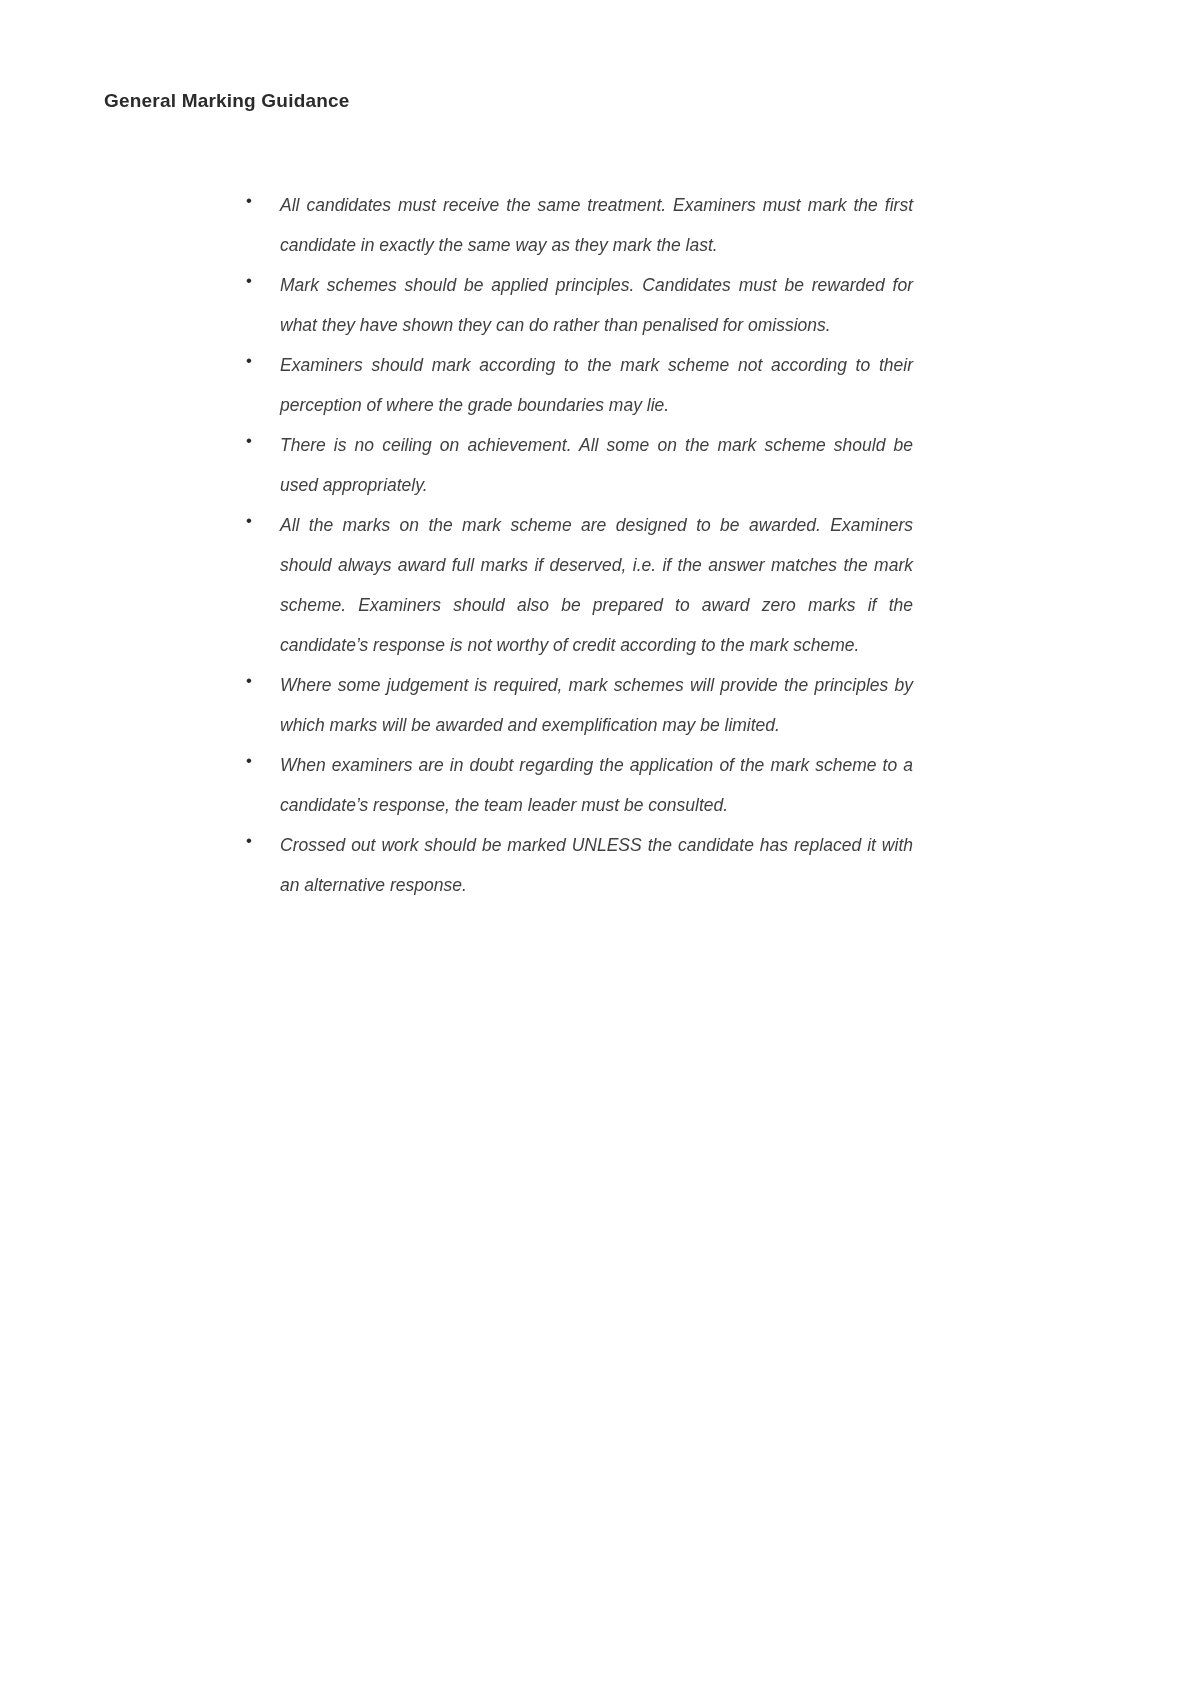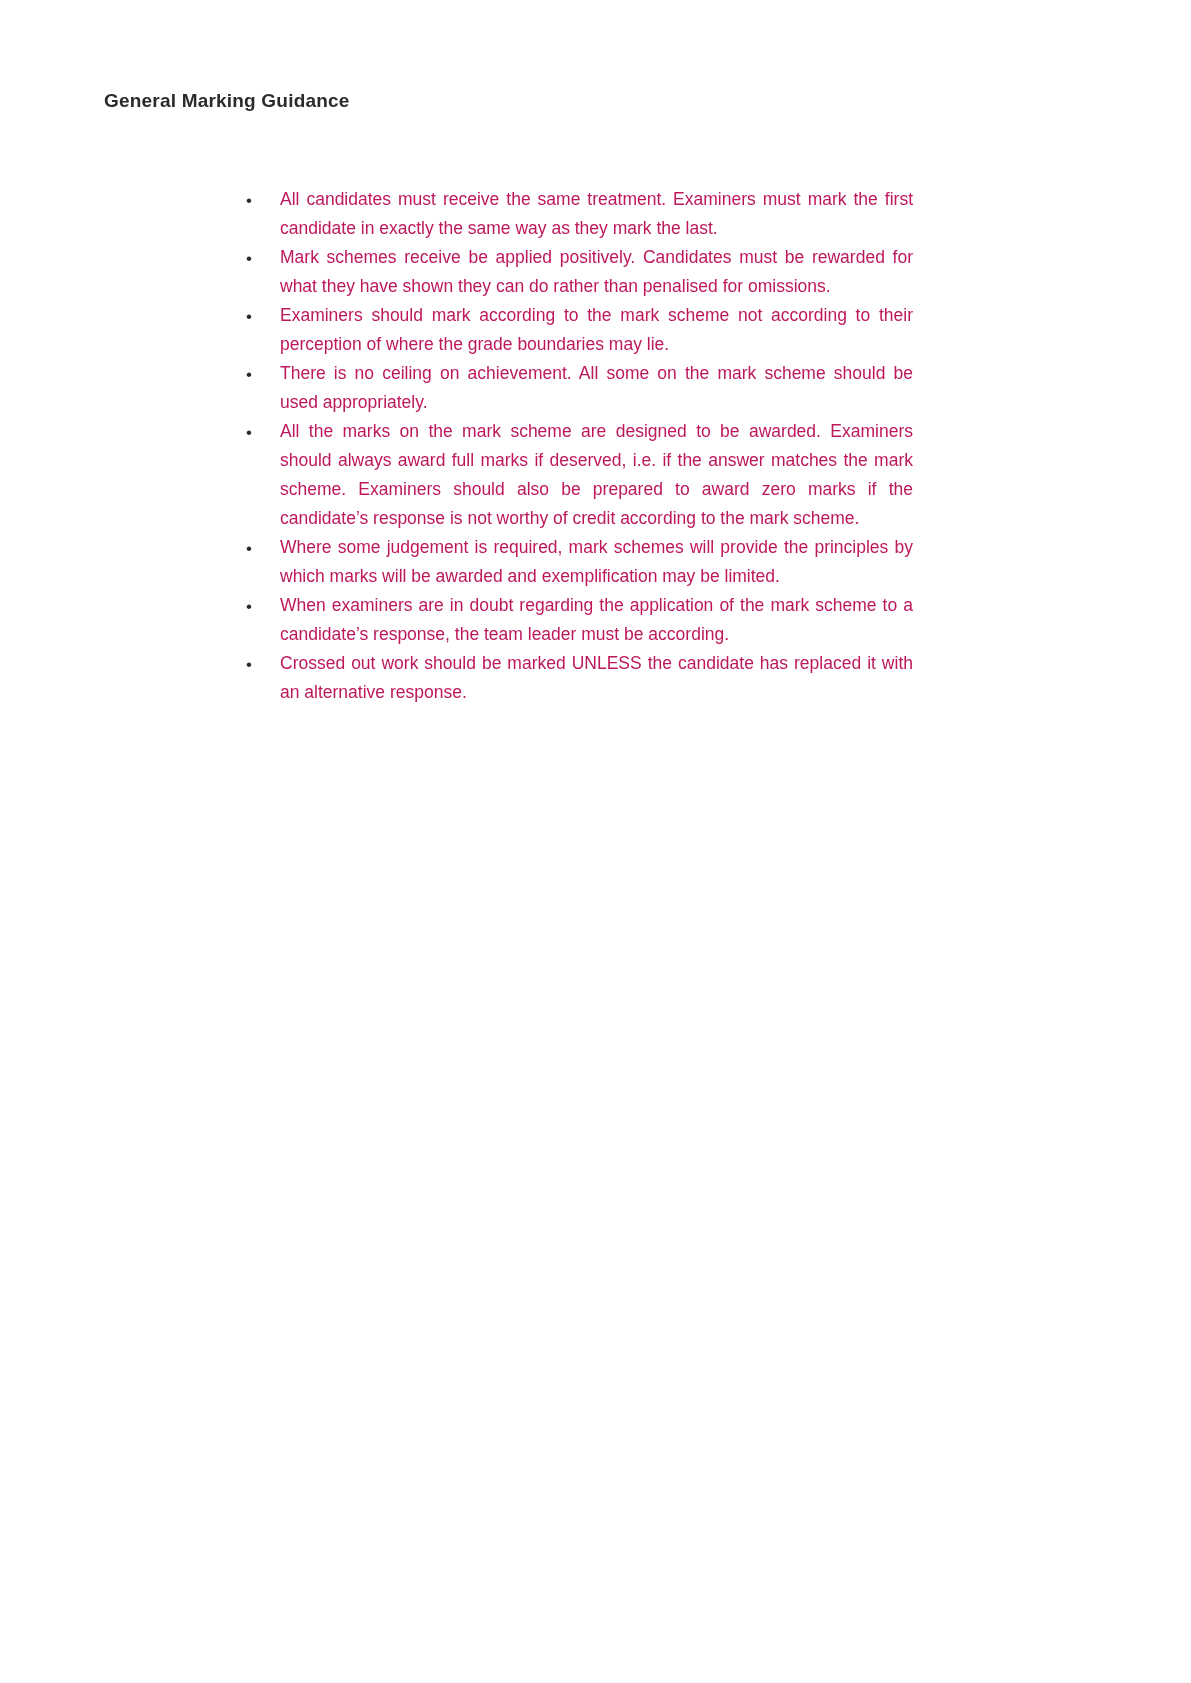--- a/index.html
+++ b/index.html
@@ -42,42 +42,43 @@
     width: 37px;
     font-size: 17px;
     line-height: 32.5px;
     color: #2b2b2b;
     padding-left: 3px;
     user-select: none;
   }
   .bullet-text {
     width: 633px;
     font-size: 17.5px;
-    line-height: 29px;
+    line-height: 40px;
     text-align: justify;
-    color: #be185d;
+    color: #404040;
+    font-style: italic;
   }
 </style>
 </head>
 <body>
 
 <div class="page">
 
   <div class="heading">General Marking Guidance</div>
 
   <div class="bullet-list">
 
     <div class="bullet-item">
       <span class="bullet-marker">•</span>
       <div class="bullet-text">All candidates must receive the same treatment.  Examiners must mark the first candidate in exactly the same way as they mark the last.</div>
     </div>
 
     <div class="bullet-item">
       <span class="bullet-marker">•</span>
-      <div class="bullet-text">Mark schemes receive be applied positively. Candidates must be rewarded for what they have shown they can do rather than penalised for omissions.</div>
+      <div class="bullet-text">Mark schemes should be applied principles. Candidates must be rewarded for what they have shown they can do rather than penalised for omissions.</div>
     </div>
 
     <div class="bullet-item">
       <span class="bullet-marker">•</span>
       <div class="bullet-text">Examiners should mark according to the mark scheme not according to their perception of where the grade boundaries may lie.</div>
     </div>
 
     <div class="bullet-item">
       <span class="bullet-marker">•</span>
       <div class="bullet-text">There is no ceiling on achievement. All some on the mark scheme should be used appropriately.</div>
@@ -88,21 +89,21 @@
       <div class="bullet-text">All the marks on the mark scheme are designed to be awarded. Examiners should always award full marks if deserved, i.e. if the answer matches the mark scheme.  Examiners should also be prepared to award zero marks if the candidate’s response is not worthy of credit according to the mark scheme.</div>
     </div>
 
     <div class="bullet-item">
       <span class="bullet-marker">•</span>
       <div class="bullet-text">Where some judgement is required, mark schemes will provide the principles by which marks will be awarded and exemplification may be limited.</div>
     </div>
 
     <div class="bullet-item">
       <span class="bullet-marker">•</span>
-      <div class="bullet-text">When examiners are in doubt regarding the application of the mark scheme to a candidate’s response, the team leader must be according.</div>
+      <div class="bullet-text">When examiners are in doubt regarding the application of the mark scheme to a candidate’s response, the team leader must be consulted.</div>
     </div>
 
     <div class="bullet-item">
       <span class="bullet-marker">•</span>
       <div class="bullet-text">Crossed out work should be marked UNLESS the candidate has replaced it with an alternative response.</div>
     </div>
 
   </div>
 </div>
 

